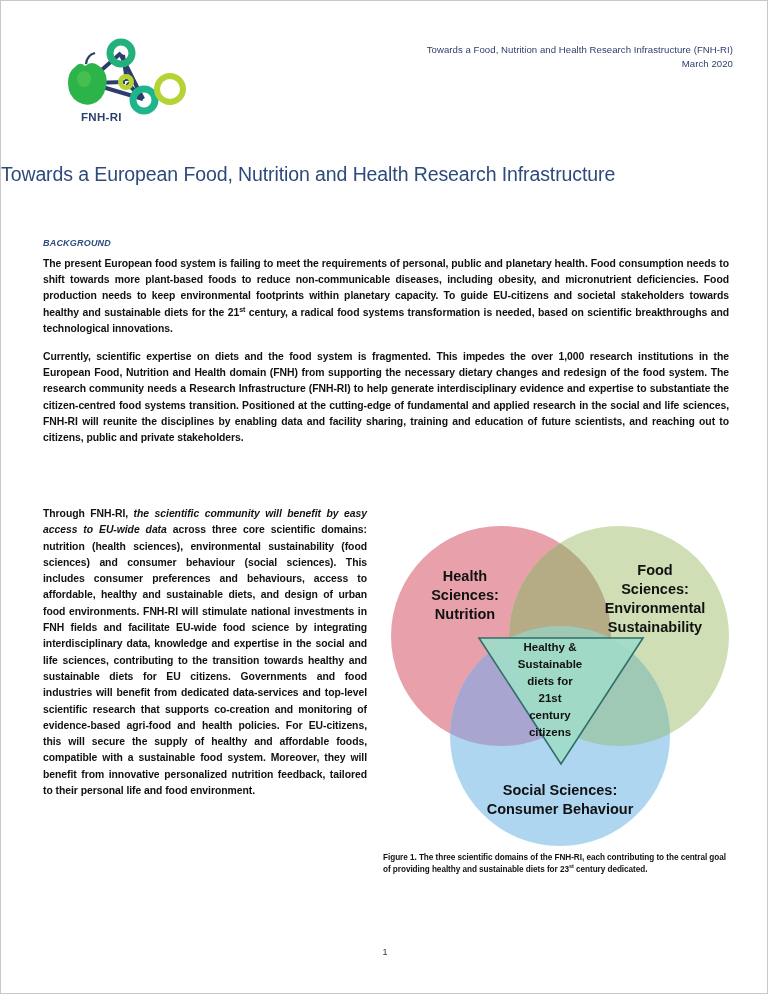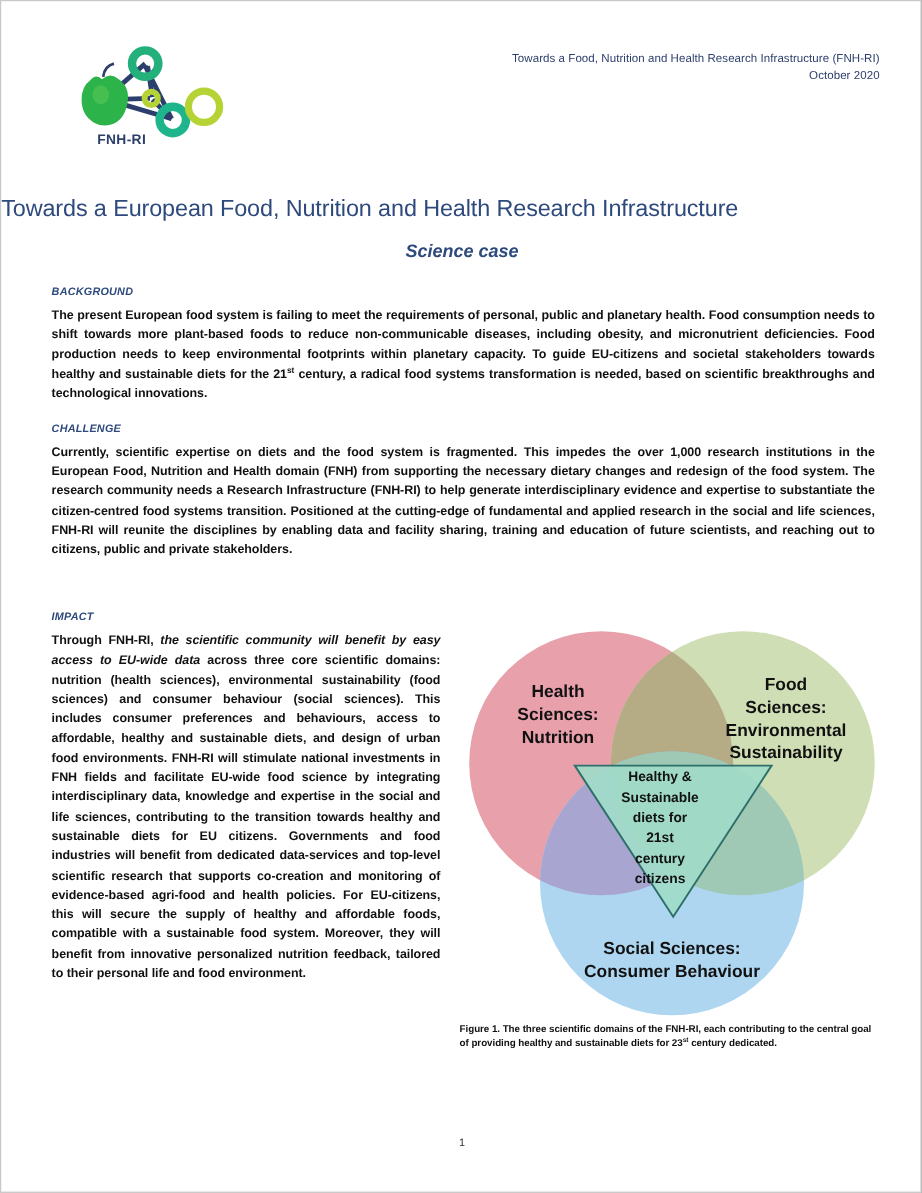--- a/index.html
+++ b/index.html
@@ -190,40 +190,37 @@
 
         <circle cx="117" cy="52" r="13" fill="none" stroke="#b5d334" stroke-width="6"></circle>
 
         <circle cx="73" cy="45" r="5.5" fill="none" stroke="#b5d334" stroke-width="5"></circle>
       </svg>
       <div class="logo-text">FNH-RI</div>
     </div>
 
     <div class="header-right">
       <div>Towards a Food, Nutrition and Health Research Infrastructure (FNH-RI)</div>
-      <div>October 2020</div>
+      <div>March 2020</div>
     </div>
   </div>
 
   <div class="doc-title">Towards a European Food, Nutrition and Health Research Infrastructure</div>
-  <div class="doc-subtitle">Science case</div>
 
   <div class="content">
 
     <h2 class="section">Background</h2>
     <p class="body"><span>The present European food system is failing to meet the requirements of personal, public and planetary health. Food consumption needs to shift towards more plant-based foods to reduce non-communicable diseases, including obesity, and micronutrient deficiencies. Food production needs to keep environmental footprints within planetary capacity. To guide EU-citizens and societal stakeholders towards healthy and sustainable diets for the 21</span><sup>st</sup><span> century, a radical food systems transformation is needed, based on scientific breakthroughs and technological innovations.</span></p>
 
-    <h2 class="section">Challenge</h2>
     <p class="body">Currently, scientific expertise on diets and the food system is fragmented. This impedes the over 1,000 research institutions in the European Food, Nutrition and Health domain (FNH) from supporting the necessary dietary changes and redesign of the food system. The research community needs a Research Infrastructure (FNH-RI) to help generate interdisciplinary evidence and expertise to substantiate the citizen-centred food systems transition. Positioned at the cutting-edge of fundamental and applied research in the social and life sciences, FNH-RI will reunite the disciplines by enabling data and facility sharing, training and education of future scientists, and reaching out to citizens, public and private stakeholders.</p>
   </div>
 
   <div class="impact-row">
 
     <div class="impact-left">
-      <h2 class="section">Impact</h2>
       <p class="body"><span>Through FNH-RI, </span><i>the scientific community will benefit by easy access to EU-wide data</i><span> across three core scientific domains: nutrition (health sciences), environmental sustainability (food sciences) and consumer behaviour (social sciences). This includes consumer preferences and behaviours, access to affordable, healthy and sustainable diets, and design of urban food environments. FNH-RI will stimulate national investments in FNH fields and facilitate EU-wide food science by integrating interdisciplinary data, knowledge and expertise in the social and life sciences, contributing to the transition towards healthy and sustainable diets for EU citizens. Governments and food industries will benefit from dedicated data-services and top-level scientific research that supports co-creation and monitoring of evidence-based agri-food and health policies. For EU-citizens, this will secure the supply of healthy and affordable foods, compatible with a sustainable food system. Moreover, they will benefit from innovative personalized nutrition feedback, tailored to their personal life and food environment.</span></p>
     </div>
 
     <div class="figure-box">
       <div class="venn">
         <svg width="352" height="330" viewBox="0 0 352 330">
           <defs>
             <clipPath id="clipHealth">
                 <circle cx="118" cy="118" r="110"></circle>
               </clipPath>

